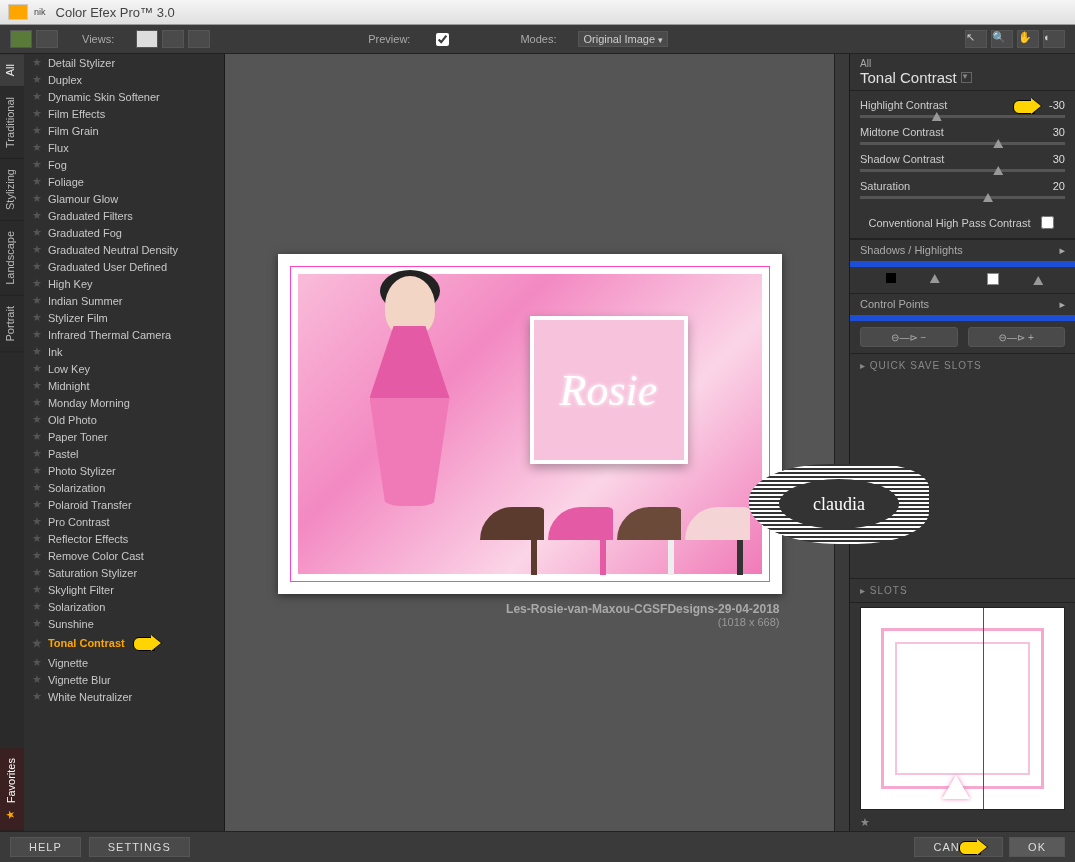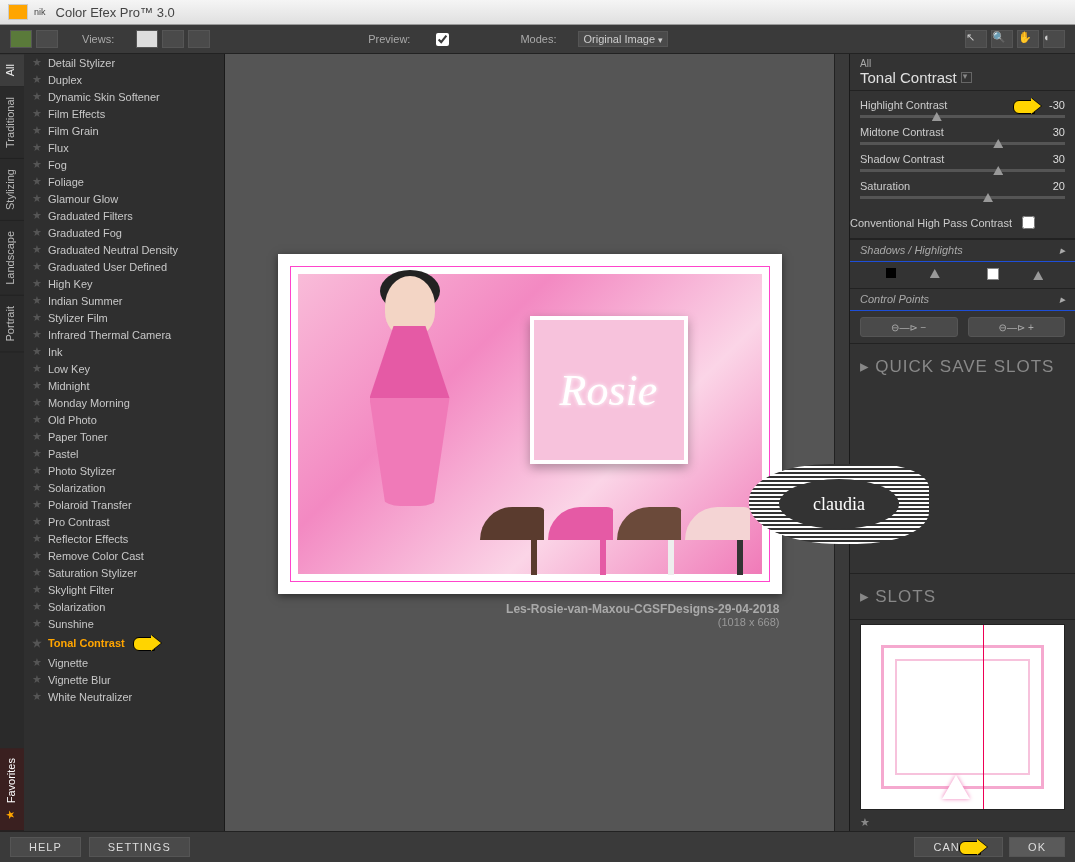--- a/index.html
+++ b/index.html
@@ -50,27 +50,27 @@
 .rpanel-head .title{font-size:15px;color:#e0e0e0;}
 .sliders{padding:8px 10px;display:flex;flex-direction:column;gap:8px;}
 .slider-row{position:relative;}
 .slider-row label{color:#ccc;font-size:11px;}
 .slider-row .val{float:right;color:#ddd;}
 .slider-track{height:3px;background:#555;margin-top:4px;position:relative;}
 .slider-thumb{position:absolute;top:-3px;width:10px;height:9px;background:#999;clip-path:polygon(0 100%,50% 0,100% 100%);}
 .ptr-yellow{display:inline-block;width:30px;height:18px;position:relative;}
 .ptr-yellow::before{content:"";position:absolute;left:0;top:3px;width:20px;height:12px;background:#ffd400;border-radius:6px 0 0 6px;border:1px solid #000;}
 .ptr-yellow::after{content:"";position:absolute;left:18px;top:1px;width:0;height:0;border-top:8px solid transparent;border-bottom:8px solid transparent;border-left:10px solid #ffd400;filter:drop-shadow(1px 0 0 #000);}
-.checkbox-row{display:flex;justify-content:flex-start;align-items:center;gap:6px;color:#ccc;padding:6px 0;border-bottom:1px solid #222;}
-.section-head{padding:4px 10px;color:#aaa;font-size:11px;border-top:1px solid #222;border-bottom:1px solid #1d4ed8;display:flex;justify-content:space-between;cursor:pointer;font-style:italic;}
+.checkbox-row{display:flex;justify-content:center;align-items:center;gap:6px;color:#ccc;padding:6px 0;border-bottom:1px solid #222;}
+.section-head{padding:4px 10px;color:#aaa;font-size:11px;border-top:1px solid #222;border-bottom:6px solid #1d4ed8;display:flex;justify-content:space-between;cursor:pointer;}
 .sh-row{display:flex;justify-content:space-around;padding:6px 10px;}
 .sh-swatch{width:10px;height:10px;display:inline-block;margin-right:34px;margin-left:4px;}
 .cp-row{display:flex;justify-content:space-around;padding:6px 10px;gap:10px;}
 .cp-btn{flex:1;height:18px;background:#4a4a4a;border:1px solid #555;border-radius:3px;display:flex;align-items:center;justify-content:center;font-size:10px;color:#aaa;}
-.collapsed{padding:12px 10px;color:#888;letter-spacing:1px;font-size:17px;border-top:1px solid #222;cursor:pointer;}
+.collapsed{padding:6px 10px;color:#888;letter-spacing:1px;font-size:10px;border-top:1px solid #222;cursor:pointer;}
 .collapsed::before{content:"▸ ";color:#888;}
 .loupe{flex:1;margin:4px 10px 4px 10px;border:1px solid #222;background:#fff;position:relative;overflow:hidden;}
 .loupe-cross-v{position:absolute;left:60%;top:0;bottom:0;width:1px;background:#e05;}
 .loupe-bg{position:absolute;inset:20px;border:3px solid #f5a9cf;}
 .loupe-bg2{position:absolute;inset:34px;border:2px solid #f7c2dc;}
 .loupe-tri{position:absolute;bottom:10px;left:40%;width:0;height:0;border-left:14px solid transparent;border-right:14px solid transparent;border-bottom:24px solid #fff;filter:drop-shadow(0 0 2px #f07ab8);}
 .rpanel-star{padding:2px 10px;color:#888;}
 .footer{height:30px;background:#3a3a3a;border-top:1px solid #222;display:flex;align-items:center;padding:0 10px;gap:8px;}
 .fbtn{padding:3px 18px;background:#4a4a4a;color:#ddd;border:1px solid #555;font-size:11px;letter-spacing:1px;cursor:pointer;}
 .footer-right{margin-left:auto;display:flex;gap:6px;align-items:center;}

